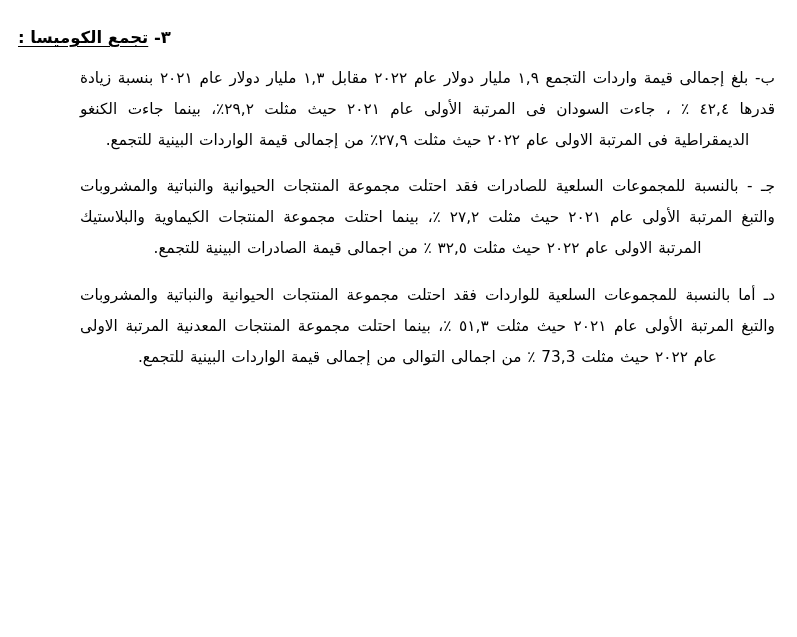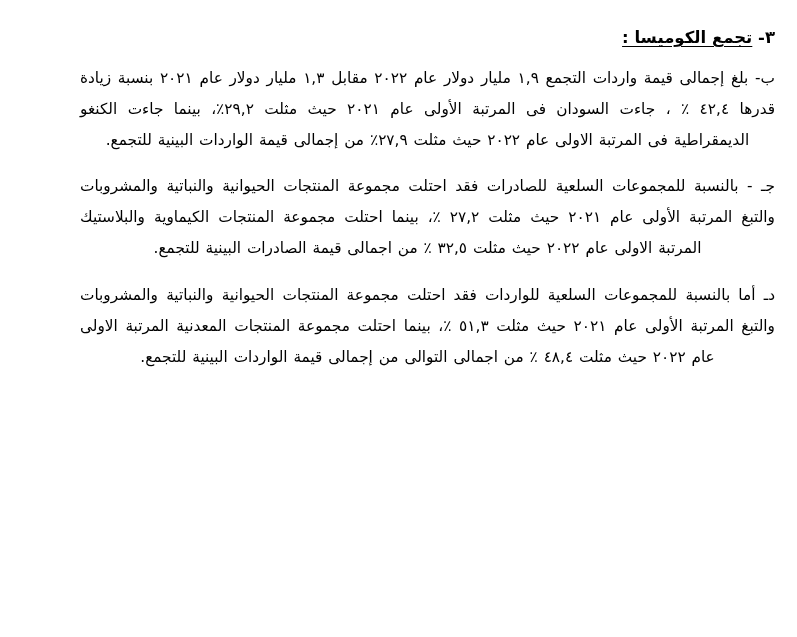--- a/index.html
+++ b/index.html
@@ -17,21 +17,21 @@
   .page {
     position: relative;
     width: 797px;
     height: 637px;
     background: #ffffff;
     box-sizing: border-box;
     padding: 26px 20px 0 18px;
   }
   .doc-heading {
     direction: rtl;
-    text-align: right;
+    text-align: left;
     font-size: 16.5px;
     font-weight: bold;
     line-height: 1.5;
     margin: 0 0 6px 0;
     padding-right: 2px;
   }
   .doc-heading .heading-text {
     text-decoration: underline;
     text-underline-offset: 3px;
   }
@@ -66,15 +66,15 @@
   <div class="spacer-sm"></div>
 
   <p class="para">ب- بلغ إجمالى قيمة واردات التجمع ١,٩ مليار دولار عام ٢٠٢٢ مقابل ١,٣ مليار دولار عام ٢٠٢١ بنسبة زيادة قدرها ٤٢,٤ ٪ ، جاءت السودان فى المرتبة الأولى عام ٢٠٢١ حيث مثلت ٢٩,٢٪، بينما جاءت الكنغو الديمقراطية فى المرتبة الاولى عام ٢٠٢٢ حيث مثلت ٢٧,٩٪ من إجمالى قيمة الواردات البينية للتجمع.</p>
 
   <div class="spacer-md"></div>
 
   <p class="para">جـ - بالنسبة للمجموعات السلعية للصادرات فقد احتلت مجموعة المنتجات الحيوانية والنباتية والمشروبات والتبغ المرتبة الأولى عام ٢٠٢١ حيث مثلت ٢٧,٢ ٪، بينما احتلت مجموعة المنتجات الكيماوية والبلاستيك المرتبة الاولى عام ٢٠٢٢ حيث مثلت ٣٢,٥ ٪ من اجمالى قيمة الصادرات البينية للتجمع.</p>
 
   <div class="spacer-md"></div>
 
-  <p class="para">دـ أما بالنسبة للمجموعات السلعية للواردات فقد احتلت مجموعة المنتجات الحيوانية والنباتية والمشروبات والتبغ المرتبة الأولى عام ٢٠٢١ حيث مثلت ٥١,٣ ٪، بينما احتلت مجموعة المنتجات المعدنية المرتبة الاولى عام ٢٠٢٢ حيث مثلت ٤٨,٤ ٪ من اجمالى التوالى من إجمالى قيمة الواردات البينية للتجمع.</p>
+  <p class="para">دـ أما بالنسبة للمجموعات السلعية للواردات فقد احتلت مجموعة المنتجات الحيوانية والنباتية والمشروبات والتبغ المرتبة الأولى عام ٢٠٢١ حيث مثلت ٥١,٣ ٪، بينما احتلت مجموعة المنتجات المعدنية المرتبة الاولى عام ٢٠٢٢ حيث مثلت 73,3 ٪ من اجمالى التوالى من إجمالى قيمة الواردات البينية للتجمع.</p>
 
 </div>
 
 </body></html>

